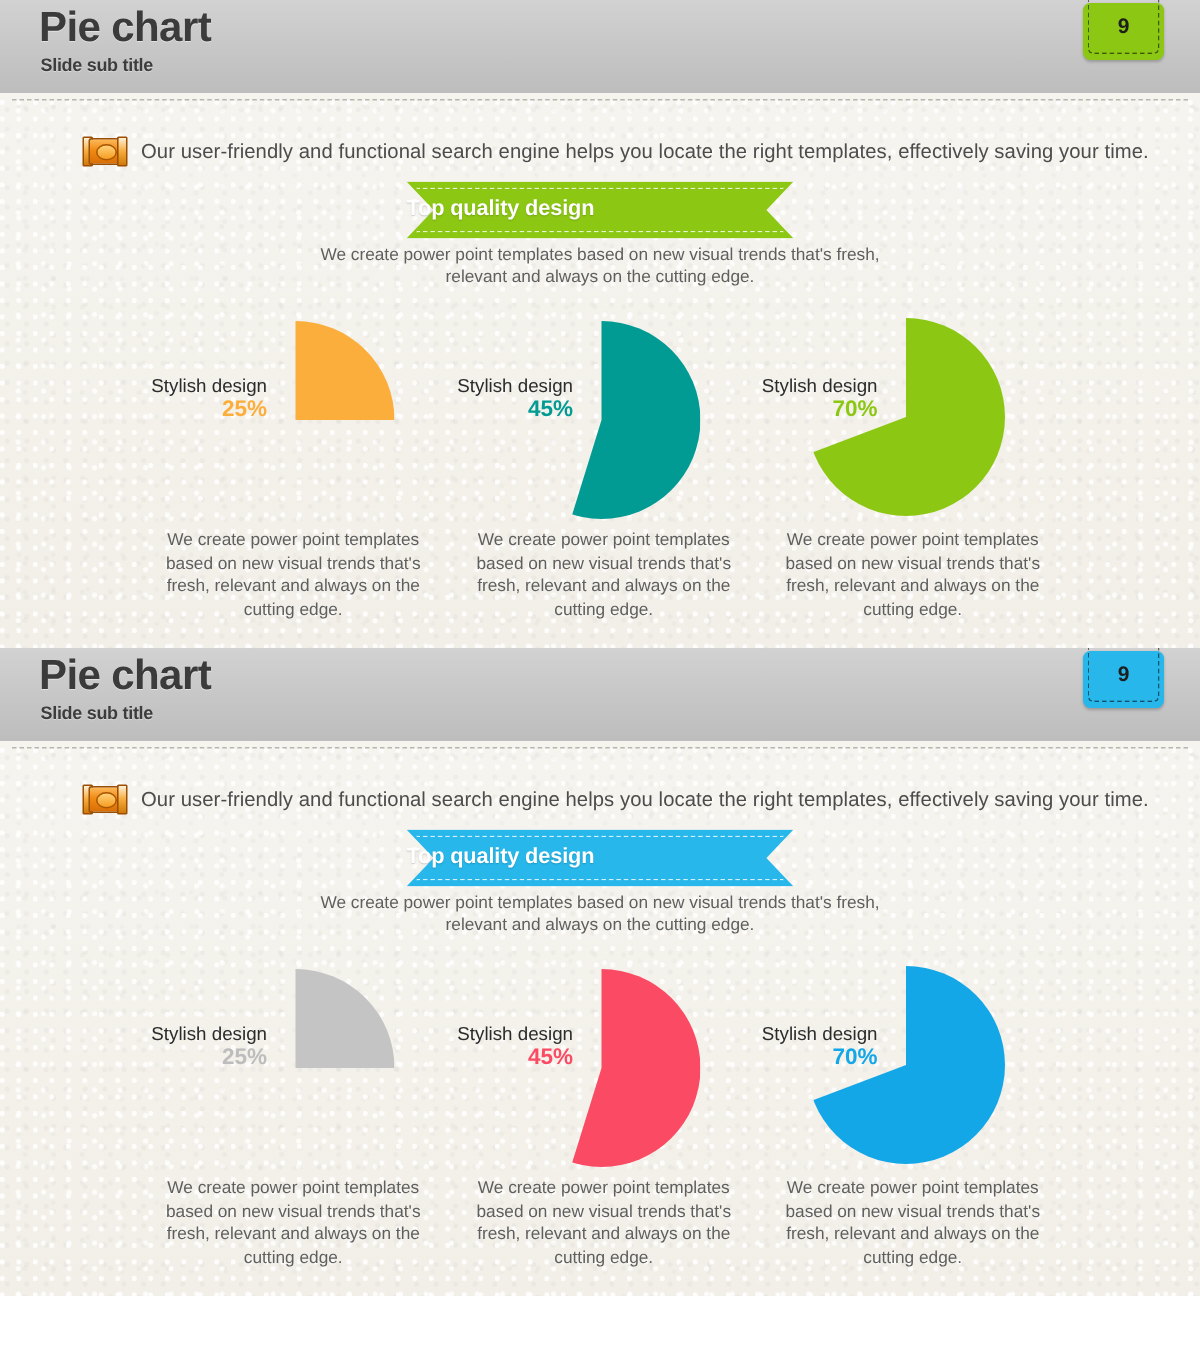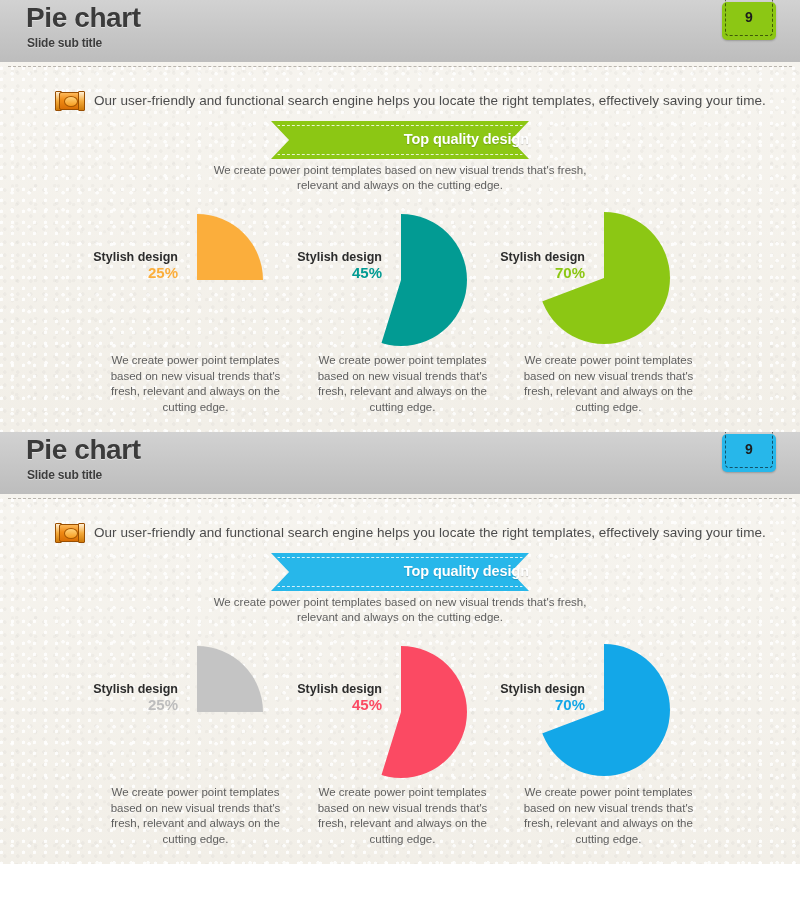--- a/index.html
+++ b/index.html
@@ -156,21 +156,21 @@
   }
   .ribbon-dash {
     position: absolute;
     left: 6px; right: 6px; top: 4px; bottom: 4px;
     border: 1.4px dashed rgba(255,255,255,0.8);
     clip-path: polygon(0 0, 100% 0, 93% 50%, 100% 100%, 0 100%, 7% 50%);
   }
   .ribbon-label {
     position: absolute;
     left: 0; right: 0; top: 10px;
-    text-align: right;
+    text-align: left;
     font-size: 14.5px;
     font-weight: bold;
     color: #ffffff;
     letter-spacing: -0.1px;
     text-shadow: 0 1px 1px rgba(0,0,0,0.18);
   }
   .ribbon-sub {
     position: absolute;
     left: 200px;
     top: 163px;
@@ -189,21 +189,21 @@
   .pct {
     position: absolute;
     font-size: 15px;
     font-weight: bold;
     text-align: right;
     margin-top: 36px;
   }
   .stylish {
     position: absolute;
     font-size: 12.5px;
-    font-weight: bold;
+    font-weight: normal;
     color: #2c2c2c;
     text-align: right;
     white-space: nowrap;
   }
   .col-desc {
     position: absolute;
     font-size: 11.5px;
     line-height: 15.5px;
     color: #5f5f5f;
     text-align: center;

